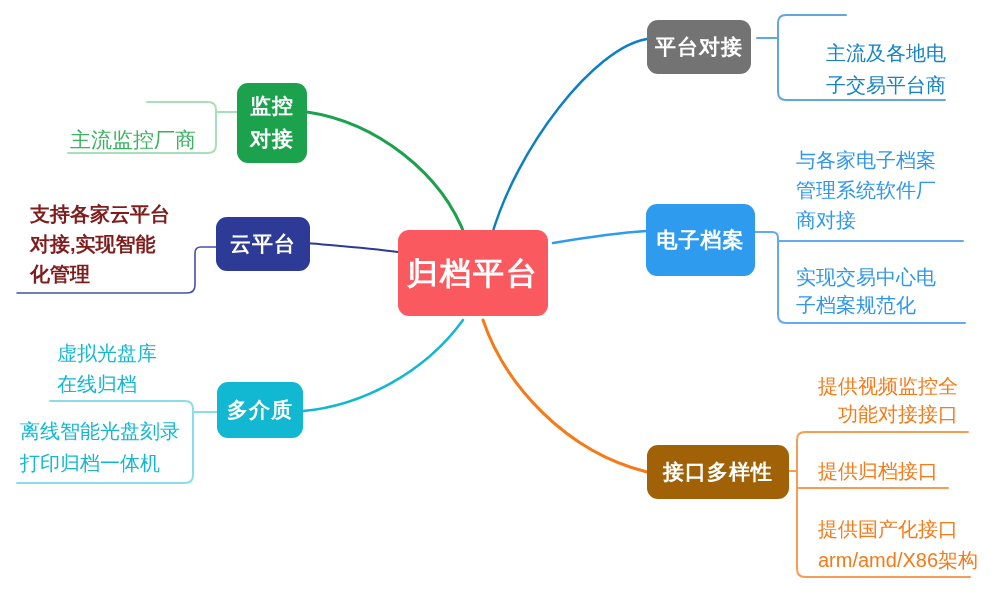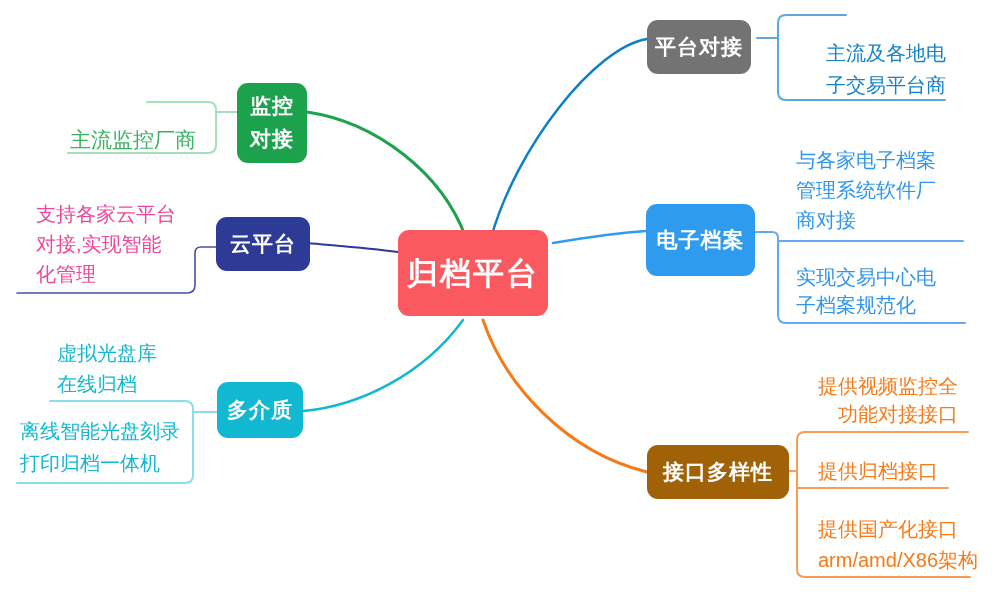--- a/index.html
+++ b/index.html
@@ -98,21 +98,21 @@
   <div class="node branch-node" style="left: 647px; top: 445px; width: 142px; height: 54px; background: #a16207;">
     <div class="label" style="color: rgb(255, 255, 255);">
       <span>接口多样性</span>
     </div>
   </div>
 
   <div class="leaf" style="left: 70px; top: 127px; line-height: 26px; font-size: 21px; color: rgb(60, 178, 97);">
     <span class="line">主流监控厂商</span>
   </div>
 
-  <div class="leaf" style="left: 36px; top: 199px; line-height: 30px; color: #ec4899;">
+  <div class="leaf" style="left: 30px; top: 199px; line-height: 30px; color: #7f1d1d; font-weight: bold;">
     <span class="line">支持各家云平台</span>
     <span class="line">对接,实现智能</span>
     <span class="line">化管理</span>
   </div>
 
   <div class="leaf" style="left: 57px; top: 338px; line-height: 31px; color: rgb(18, 184, 210);">
     <span class="line">虚拟光盘库</span>
     <span class="line">在线归档</span>
   </div>
   <div class="leaf" style="left: 20px; top: 415px; line-height: 32px; color: rgb(18, 184, 210);">

